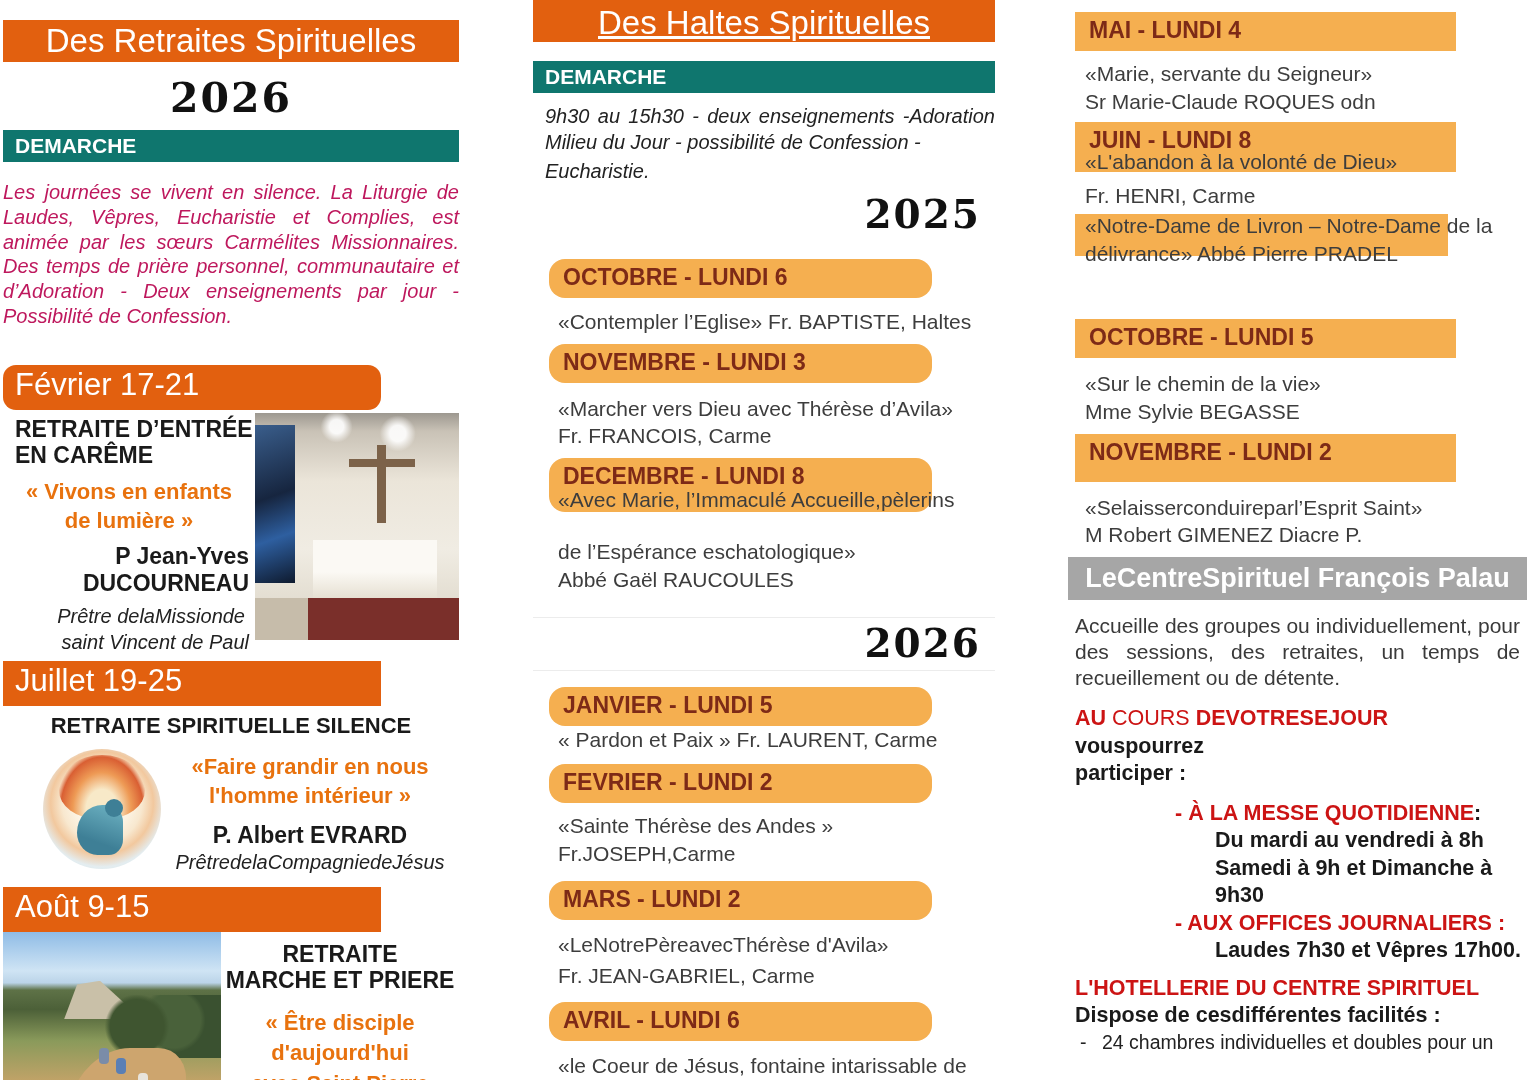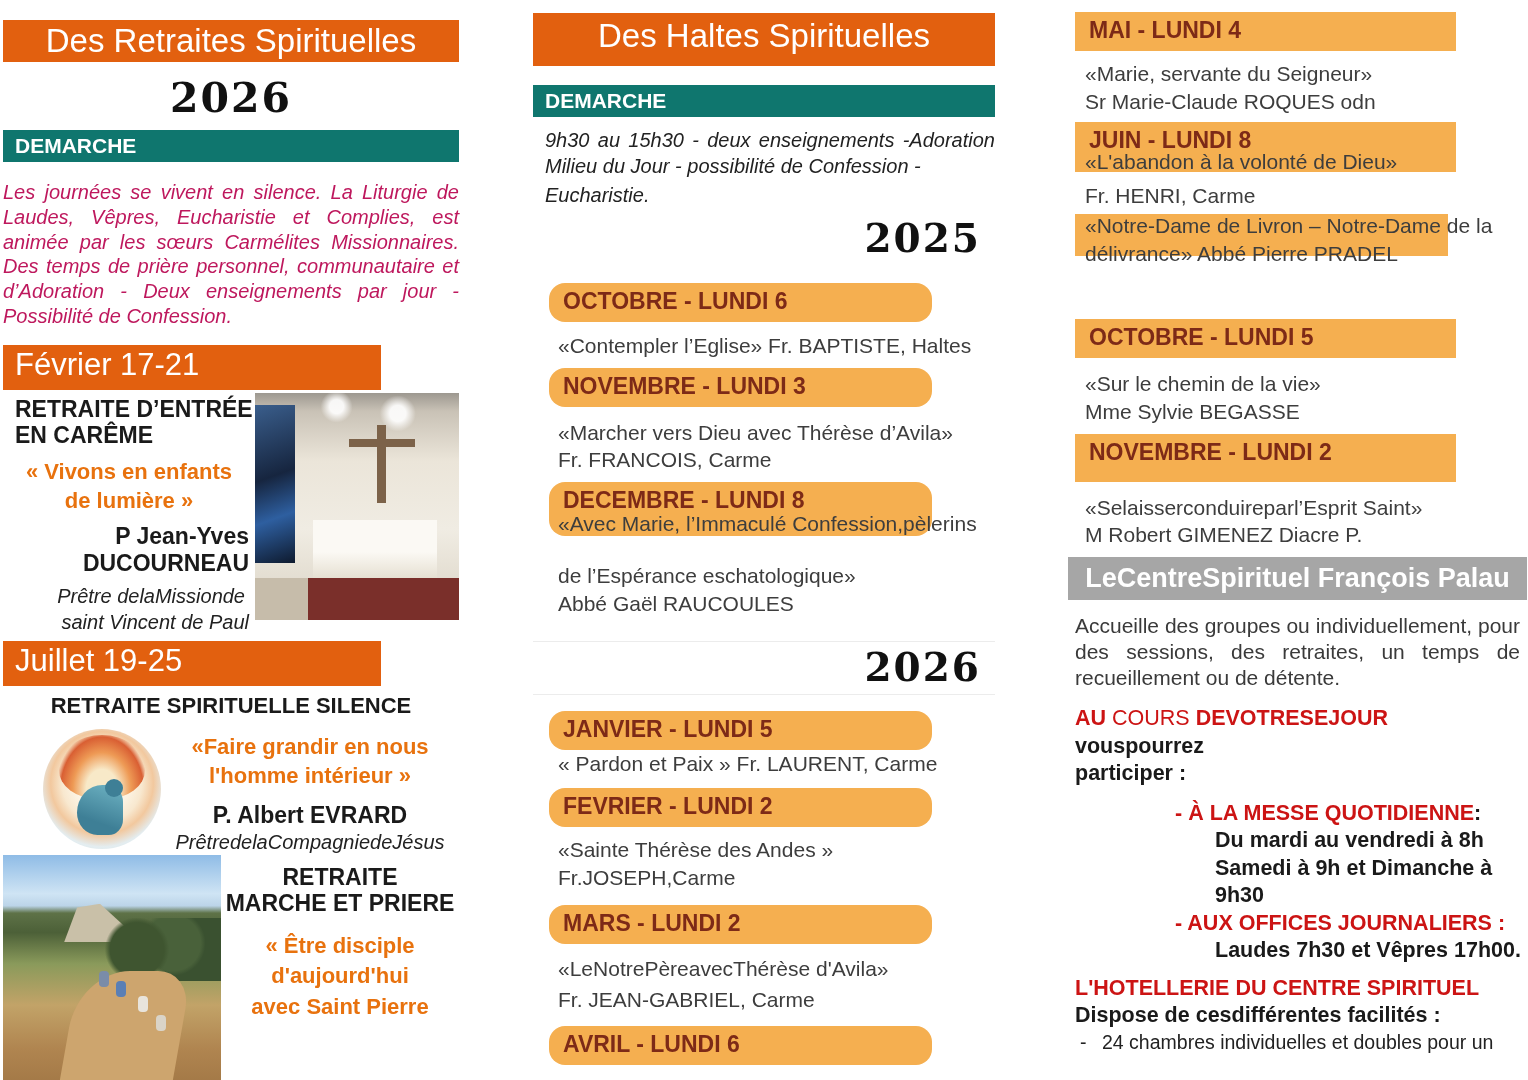--- a/index.html
+++ b/index.html
@@ -84,21 +84,21 @@
 <body>
 
 <div id="page">
 
   <div class="col col-left">
     <div class="hdr" style="margin-top:20px;">Des Retraites Spirituelles</div>
     <div class="year center" style="margin-top:12px;">2026</div>
     <div class="graybar" style="margin-top:8px;">DEMARCHE</div>
     <div class="italic justify" style="margin-top:18px;font-size:20px;line-height:1.24;color:#be185d;">Les journées se vivent en silence. La Liturgie de Laudes, Vêpres, Eucharistie et Complies, est animée par les sœurs Carmélites Missionnaires. Des temps de prière personnel, communautaire et d’Adoration - Deux enseignements par jour - Possibilité de Confession.</div>
 
-    <div class="datebar" style="margin-top:16px;">Février 17-21</div>
+    <div class="datebar" style="margin-top:36px;border-radius:13px;">Février 17-21</div>
     <div style="display:flex;margin-top:3px;">
       <div style="width:252px;flex:none;">
         <div class="blacktitle" style="margin-top:4px;padding-left:12px;">RETRAITE D’ENTRÉE</div>
         <div class="blacktitle" style="padding-left:12px;">EN CARÊME</div>
         <div class="oquote center" style="margin-top:10px;">« Vivons en enfants</div>
         <div class="oquote center">de lumière »</div>
         <div class="leader right" style="margin-top:8px;padding-right:6px;">P Jean-Yves</div>
         <div class="leader right" style="padding-right:6px;">DUCOURNEAU</div>
         <div class="role right" style="margin-top:6px;padding-right:10px;">Prêtre delaMissionde</div>
         <div class="role right" style="padding-right:6px;">saint Vincent de Paul</div>
@@ -121,20 +121,21 @@
         <div class="logo-head"></div>
       </div>
       <div style="flex:1;">
         <div class="oquote center" style="margin-top:4px;">«Faire grandir en nous</div>
         <div class="oquote center">l'homme intérieur »</div>
         <div class="leader center" style="margin-top:12px;">P. Albert EVRARD</div>
         <div class="role center">PrêtredelaCompagniedeJésus</div>
       </div>
     </div>
 
+    <div class="datebar" style="margin-top:12px;">Août 9-15</div>
     <div style="display:flex;margin-top:0;">
       <div class="photo-hike">
         <div class="hike-bluff"></div>
         <div class="hike-trees"></div>
         <div class="hike-path"></div>
         <div class="hiker" style="left:52%;top:52%;background:#5A7FB5;"></div>
         <div class="hiker" style="left:62%;top:58%;background:#E8E4DC;"></div>
         <div class="hiker" style="left:70%;top:66%;background:#DAD4C8;"></div>
         <div class="hiker" style="left:44%;top:48%;background:#7A8CA8;"></div>
       </div>
@@ -143,38 +144,38 @@
         <div class="blacktitle center">MARCHE ET PRIERE</div>
         <div class="oquote center" style="margin-top:14px;line-height:1.38;">« Être disciple</div>
         <div class="oquote center" style="line-height:1.38;">d'aujourd'hui</div>
         <div class="oquote center" style="line-height:1.38;">avec Saint Pierre</div>
 
       </div>
     </div>
   </div>
 
   <div class="col col-mid mid">
-    <div class="hdr" style="margin-top:13px;height:53px;line-height:45px;">Des Haltes Spirituelles</div>
+    <div class="hdr" style="height:42px;line-height:45px;text-decoration:underline;">Des Haltes Spirituelles</div>
     <div class="graybar" style="margin-top:19px;">DEMARCHE</div>
     <div style="margin-top:12px;padding-left:12px;">
       <div class="italic" style="font-size:20px;text-align:justify;text-align-last:justify;color:#222;">9h30 au 15h30 - deux enseignements -Adoration</div>
       <div class="italic" style="font-size:20px;color:#222;margin-top:3px;">Milieu du Jour - possibilité de Confession -</div>
       <div class="italic" style="font-size:20px;color:#222;margin-top:6px;">Eucharistie.</div>
     </div>
     <div class="year right" style="margin-top:8px;padding-right:14px;font-size:39px;">2025</div>
 
     <div class="mbar" style="margin-top:22px;">OCTOBRE - LUNDI 6</div>
     <div class="eline" style="margin-top:10px;">«Contempler l’Eglise» Fr. BAPTISTE, Haltes</div>
 
     <div class="mbar" style="margin-top:8px;">NOVEMBRE - LUNDI 3</div>
     <div class="eline" style="margin-top:12px;">«Marcher vers Dieu avec Thérèse d’Avila»</div>
     <div class="eline">Fr. FRANCOIS, Carme</div>
 
     <div class="mbar" style="margin-top:8px;padding-bottom:22px;">DECEMBRE - LUNDI 8</div>
-    <div class="eline" style="margin-top:-26px;">«Avec Marie, l’Immaculé Confession,pèlerins</div>
+    <div class="eline" style="margin-top:-26px;">«Avec Marie, l’Immaculé Accueille,pèlerins</div>
     <div class="eline" style="margin-top:24px;">de l’Espérance eschatologique»</div>
     <div class="eline">Abbé Gaël RAUCOULES</div>
 
     <div class="year-sep" style="margin-top:24px;">
       <div class="year right" style="padding-right:14px;font-size:39px;">2026</div>
     </div>
 
     <div class="mbar" style="margin-top:16px;">JANVIER - LUNDI 5</div>
     <div class="eline" style="">« Pardon et Paix »   Fr. LAURENT, Carme</div>
 

